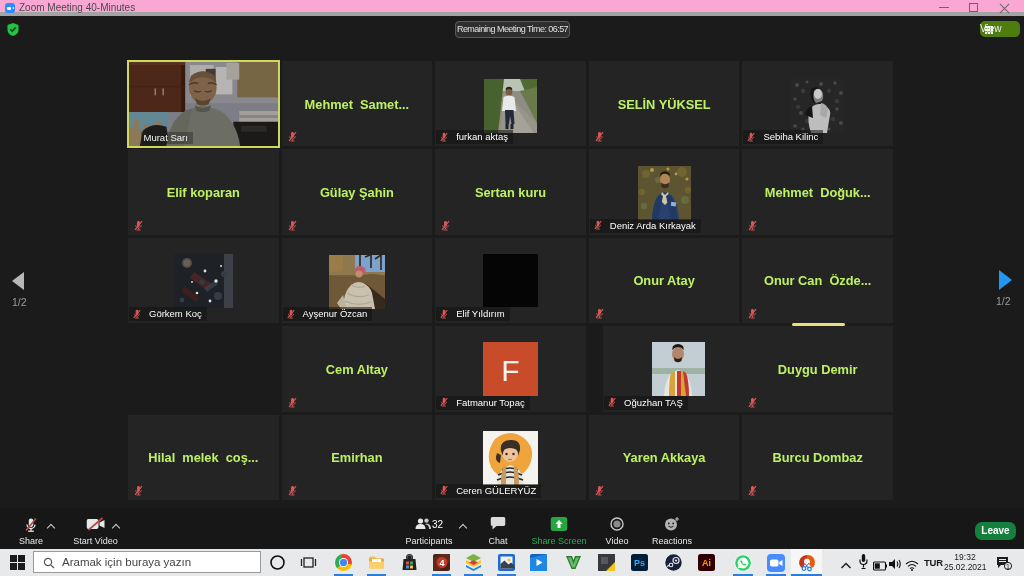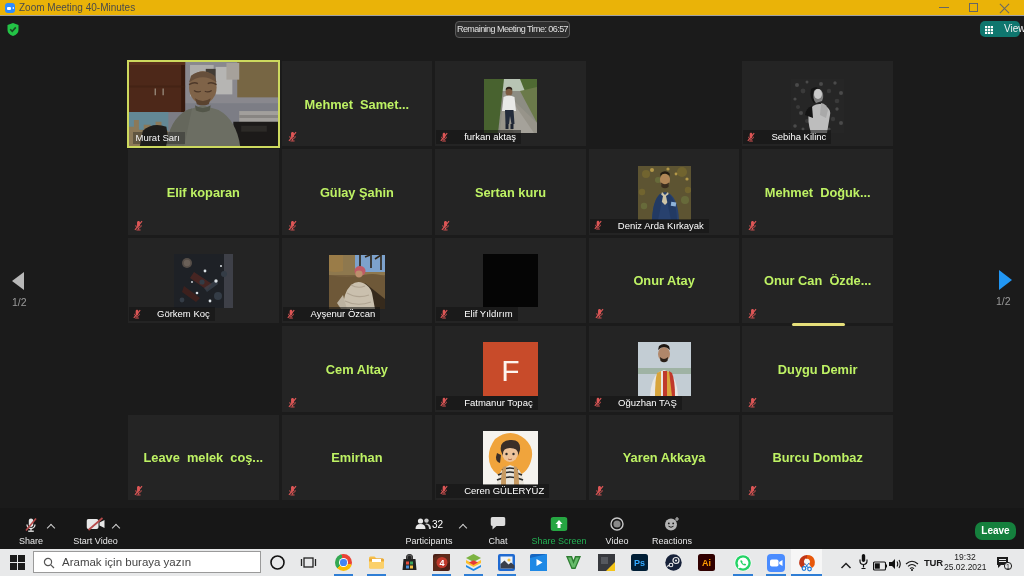--- a/index.html
+++ b/index.html
@@ -1,37 +1,37 @@
 <!DOCTYPE html>
 <html><head><meta charset="utf-8">
 <style>
 * { margin:0; padding:0; box-sizing:border-box; }
 body { width:1024px; height:576px; overflow:hidden; font-family:"Liberation Sans",sans-serif; position:relative; background:#1b1b1b; }
-.titlebar { position:absolute; left:0; top:0; width:1024px; height:16px; background:#eab308; border-bottom:1px solid #a3a3a3; }
+.titlebar { position:absolute; left:0; top:0; width:1024px; height:16px; background:#f9a8d4; border-bottom:4px solid #a3a3a3; }
 .titlebar .zicon { position:absolute; left:5px; top:3px; width:10px; height:10px; border-radius:3px; background:#2d8cff; }
 .titlebar .zicon:before { content:""; position:absolute; left:2px; top:3.5px; width:4px; height:3.5px; background:#fff; border-radius:1px; }
 .titlebar .zicon:after { content:""; position:absolute; left:6.5px; top:3.5px; width:0; height:0; border-right:2.5px solid #fff; border-top:1.8px solid transparent; border-bottom:1.8px solid transparent; }
 .titlebar .ttext { position:absolute; left:19px; top:2px; font-size:10px; color:#4a4a4a; }
 .wmin { position:absolute; left:939px; top:7px; width:10px; height:1px; background:#666; }
 .wmax { position:absolute; left:969px; top:3px; width:9px; height:9px; border:1px solid #666; }
 .wclose { position:absolute; left:999px; top:3px; width:10px; height:10px; }
 .wclose:before, .wclose:after { content:""; position:absolute; left:4.5px; top:-1px; width:1px; height:13px; background:#666; }
 .wclose:before { transform:rotate(45deg); } .wclose:after { transform:rotate(-45deg); }
 .stage { position:absolute; left:0; top:17px; width:1024px; height:532px; background:#1b1b1b; }
 .pill { position:absolute; left:455px; top:4px; width:115px; height:17px; background:#2e2e2e; border:1px solid #5a5a5a; border-radius:4px; color:#e0e0e0; font-size:9px; letter-spacing:-0.55px; text-align:center; line-height:15px; white-space:nowrap; }
-.viewbtn { position:absolute; left:980px; top:4px; width:40px; height:16px; background:#0f766e; border-radius:5px; color:#f0f0f0; font-size:10px; line-height:16px; padding-left:24px; }
+.viewbtn { position:absolute; left:980px; top:4px; width:40px; height:16px; background:#4d7c0f; border-radius:5px; color:#f0f0f0; font-size:10px; line-height:16px; padding-left:0; }
 .viewbtn svg { position:absolute; left:5px; top:4.5px; }
 .shield { position:absolute; left:7px; top:6px; }
 .tile { position:absolute; width:150.6px; height:85.4px; background:#242424; overflow:hidden; }
 .tile.active { border:2px solid #cdd95e; background:#000; z-index:2; }
 .cname { position:absolute; left:0; right:0; top:50%; transform:translateY(-50%); text-align:center; color:#bef264; font-size:12.8px; font-weight:bold; white-space:pre; }
 .miccorner { position:absolute; left:6px; bottom:4px; }
 .photo { position:absolute; }
-.nlabel { position:absolute; left:1px; bottom:2px; display:flex; align-items:center; gap:16px; background:rgba(18,18,18,.55); padding:1px 5px 2px 4px; color:#fff; font-size:9.5px;text-align:center; }
-.vlabel { position:absolute; left:4px; bottom:2px; background:rgba(30,30,30,.38); padding:0 5px 1px 3px; color:#f5f5f5; font-size:9.5px; }
+.nlabel { position:absolute; left:1px; bottom:2px; display:flex; align-items:center; gap:8px; background:rgba(18,18,18,.55); padding:1px 5px 2px 4px; color:#fff; font-size:9.5px;text-align:center; }
+.vlabel { position:absolute; left:12px; bottom:2px; background:rgba(30,30,30,.38); padding:0 5px 1px 3px; color:#f5f5f5; font-size:9.5px; }
 .navl { position:absolute; left:12px; top:255px; }
 .navl .tri { width:0; height:0; border-right:12px solid #b8b8b8; border-top:9px solid transparent; border-bottom:9px solid transparent; }
 .navl .pg { color:#9a9a9a; font-size:10.5px; margin-top:6px; }
 .navr { position:absolute; left:999px; top:253px; }
 .navr .tri { width:0; height:0; border-left:13px solid #2196f3; border-top:10px solid transparent; border-bottom:10px solid transparent; }
 .navr .pg { color:#9a9a9a; font-size:10.5px; margin-top:5px; margin-left:-3px; }
 .ybar { position:absolute; left:792px; top:306px; width:53px; height:3px; background:#e6df7a; border-radius:2px; }
 .toolbar { position:absolute; left:0; top:491px; width:1024px; height:41px; background:#171717; }
 .tbtn { position:absolute; top:0; height:41px; color:#e8e8e8; font-size:9px; text-align:left; }
 .tbtn .lbl { position:absolute; left:50%; transform:translateX(-50%); top:28px; white-space:nowrap; }
@@ -142,20 +142,34 @@
             <path d="M6 1.2c-1.2 0-2 .9-2 2v4c0 1.2.8 2 2 2s2-.8 2-2v-4c0-1.1-.8-2-2-2z" fill="#dd5656" stroke="none"></path>
             <path d="M2.3 7.2c0 2.1 1.6 3.6 3.7 3.6s3.7-1.5 3.7-3.6"></path>
             <path d="M6 10.8v2.2"></path>
             <path d="M3.2 13.6h5.6"></path>
           </g>
           <path d="M1.2 13.4 L10.8 1.6" stroke="#dd5656" stroke-width="1.6"></path>
         </svg>
         <span>furkan aktaş</span>
       </div>
 </div>
+<div class="tile" style="left:588.8px;top:44.0px">
+<div class="cname">SELİN YÜKSEL</div>
+<div class="miccorner">
+        <svg width="9" height="11" viewBox="0 0 12 15" style="display:block">
+          <g fill="none" stroke="#dd5656" stroke-width="1.3">
+            <path d="M6 1.2c-1.2 0-2 .9-2 2v4c0 1.2.8 2 2 2s2-.8 2-2v-4c0-1.1-.8-2-2-2z" fill="#dd5656" stroke="none"></path>
+            <path d="M2.3 7.2c0 2.1 1.6 3.6 3.7 3.6s3.7-1.5 3.7-3.6"></path>
+            <path d="M6 10.8v2.2"></path>
+            <path d="M3.2 13.6h5.6"></path>
+          </g>
+          <path d="M1.2 13.4 L10.8 1.6" stroke="#dd5656" stroke-width="1.6"></path>
+        </svg>
+      </div>
+</div>
 <div class="tile" style="left:742.4px;top:44.0px">
 <div class="photo" style="left:48.8px;top:18px;width:53px;height:54px"><svg width="100%" height="100%" viewBox="0 0 53 54" preserveAspectRatio="none">
 <rect width="53" height="54" fill="#262626"></rect>
 <g fill="#4a4a4a">
             <circle cx="6" cy="6" r="2"></circle>
             <circle cx="16" cy="3" r="1.5"></circle>
             <circle cx="30" cy="5" r="2"></circle>
             <circle cx="44" cy="4" r="1.7"></circle>
             <circle cx="50" cy="14" r="2"></circle>
             <circle cx="4" cy="20" r="1.6"></circle>
@@ -439,21 +453,21 @@
             <path d="M6 1.2c-1.2 0-2 .9-2 2v4c0 1.2.8 2 2 2s2-.8 2-2v-4c0-1.1-.8-2-2-2z" fill="#dd5656" stroke="none"></path>
             <path d="M2.3 7.2c0 2.1 1.6 3.6 3.7 3.6s3.7-1.5 3.7-3.6"></path>
             <path d="M6 10.8v2.2"></path>
             <path d="M3.2 13.6h5.6"></path>
           </g>
           <path d="M1.2 13.4 L10.8 1.6" stroke="#dd5656" stroke-width="1.6"></path>
         </svg>
         <span>Fatmanur Topaç</span>
       </div>
 </div>
-<div class="tile" style="left:589px;top:309.2px">
+<div class="tile" style="left:603px;top:309.2px">
 <div class="photo" style="left:48.8px;top:16px;width:53px;height:54px"><svg width="100%" height="100%" viewBox="0 0 53 54" preserveAspectRatio="none">
 <rect width="53" height="54" fill="#c3cdd4"></rect>
 <rect x="0" y="26" width="53" height="6" fill="#9fb3a4"></rect>
 <ellipse cx="26" cy="12" rx="6" ry="7" fill="#b0876a"></ellipse>
 <path d="M20 8 q6 -6 12 0 l-1 -4 q-5 -4 -10 0 z" fill="#1e1712"></path>
 <path d="M22 15 q4 4 8 0 l-.5 4 q-3.5 2.5 -7 0 z" fill="#2a2018"></path>
 <path d="M12 54 q1 -18 9 -24 l5 -2 5 2 q8 6 9 24z" fill="#e8e6e2"></path>
 <path d="M19 31 l4 -2 v25 h-6 q0 -16 2 -23z" fill="#d8a43a"></path>
 <path d="M25 29 h4 v25 h-4z" fill="#c0392b"></path>
 <path d="M33 31 l-4 -2 v25 h7 q0 -16 -3 -23z" fill="#d8a43a"></path>
@@ -480,21 +494,21 @@
             <path d="M6 1.2c-1.2 0-2 .9-2 2v4c0 1.2.8 2 2 2s2-.8 2-2v-4c0-1.1-.8-2-2-2z" fill="#dd5656" stroke="none"></path>
             <path d="M2.3 7.2c0 2.1 1.6 3.6 3.7 3.6s3.7-1.5 3.7-3.6"></path>
             <path d="M6 10.8v2.2"></path>
             <path d="M3.2 13.6h5.6"></path>
           </g>
           <path d="M1.2 13.4 L10.8 1.6" stroke="#dd5656" stroke-width="1.6"></path>
         </svg>
       </div>
 </div>
 <div class="tile" style="left:128px;top:397.6px">
-<div class="cname">Leave  melek  coş...</div>
+<div class="cname">Hilal  melek  coş...</div>
 <div class="miccorner">
         <svg width="9" height="11" viewBox="0 0 12 15" style="display:block">
           <g fill="none" stroke="#dd5656" stroke-width="1.3">
             <path d="M6 1.2c-1.2 0-2 .9-2 2v4c0 1.2.8 2 2 2s2-.8 2-2v-4c0-1.1-.8-2-2-2z" fill="#dd5656" stroke="none"></path>
             <path d="M2.3 7.2c0 2.1 1.6 3.6 3.7 3.6s3.7-1.5 3.7-3.6"></path>
             <path d="M6 10.8v2.2"></path>
             <path d="M3.2 13.6h5.6"></path>
           </g>
           <path d="M1.2 13.4 L10.8 1.6" stroke="#dd5656" stroke-width="1.6"></path>
         </svg>

